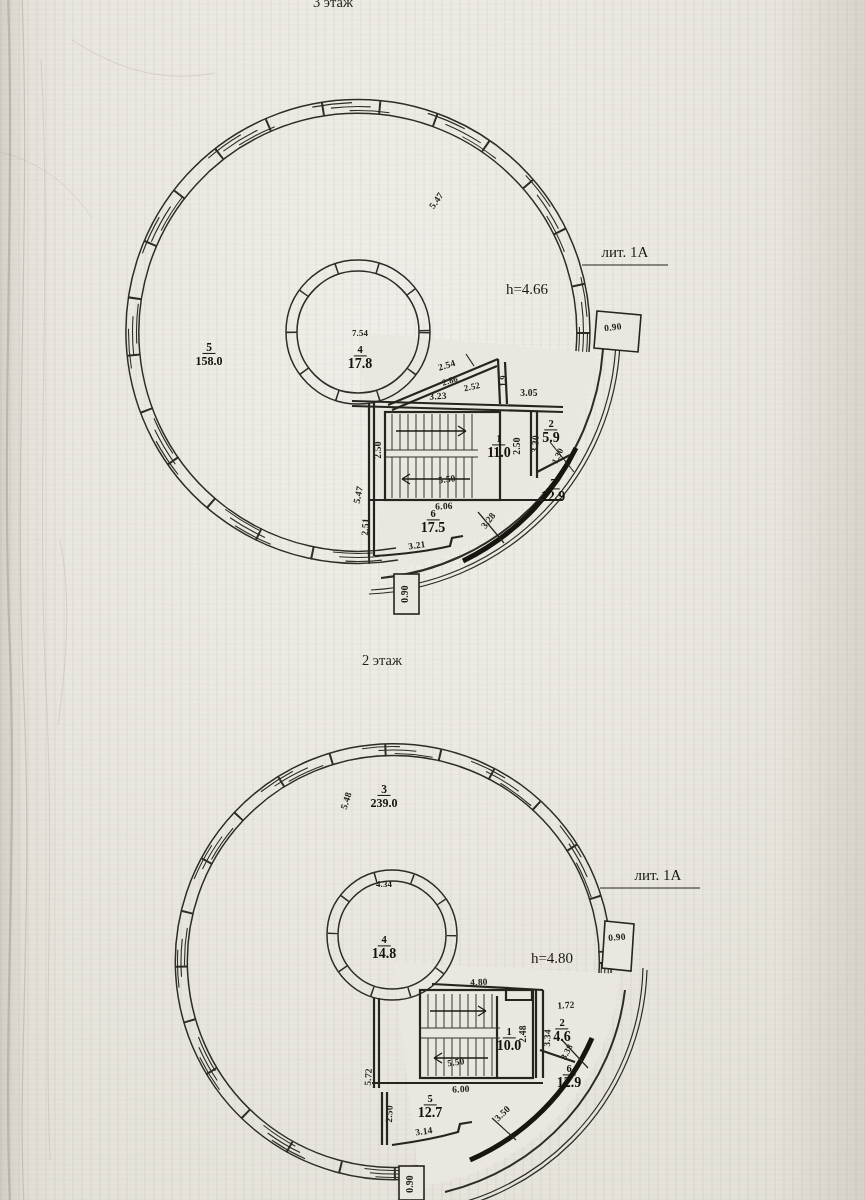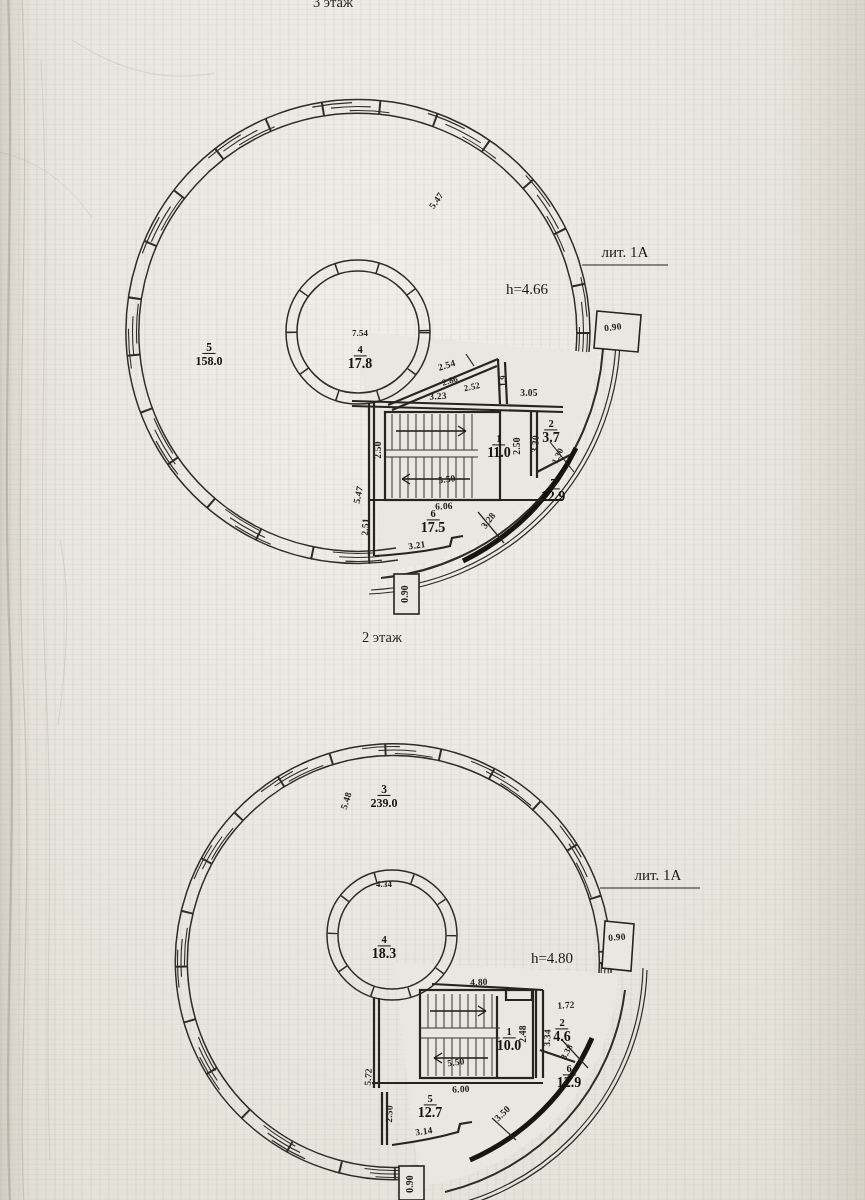--- a/index.html
+++ b/index.html
@@ -167,42 +167,42 @@
       <path d="M600,888 H700"></path>
     </g>
     <g stroke-width="1.6" stroke="#26241e" fill="#eae7e0">
       <polygon points="605,921 634,924 631,971 602,968"></polygon>
       <rect x="399" y="1166" width="25" height="34"></rect>
     </g>
   </g>
 </svg>
 
 <div class="title" style="left:333px;top:3px">3 этаж</div>
-<div class="title" style="left:382px;top:638px">2 этаж</div>
+<div class="title" style="left:382px;top:661px">2 этаж</div>
 
 <div class="biglabel" style="left:625px;top:252px">лит. 1А</div>
 <div class="biglabel" style="left:527px;top:289px">h=4.66</div>
 <div class="biglabel" style="left:658px;top:875px">лит. 1А</div>
 <div class="biglabel" style="left:552px;top:958px">h=4.80</div>
 
 <div class="room big" style="left:209px;top:354px">
   <span class="rn">5</span>
   <span class="ra">158.0</span>
 </div>
 <div class="room" style="left:360px;top:358px">
   <span class="rn">4</span>
   <span class="ra">17.8</span>
 </div>
 <div class="room" style="left:499px;top:447px">
   <span class="rn">1</span>
   <span class="ra">11.0</span>
 </div>
 <div class="room" style="left:551px;top:432px">
   <span class="rn">2</span>
-  <span class="ra">3.7</span>
+  <span class="ra">5.9</span>
 </div>
 <div class="room" style="left:433px;top:522px">
   <span class="rn">6</span>
   <span class="ra">17.5</span>
 </div>
 <div class="room" style="left:553px;top:491px">
   <span class="rn">7</span>
   <span class="ra">12.9</span>
 </div>
 
@@ -226,21 +226,21 @@
 <div class="dim" style="left:489px;top:521px;--r:-52deg">3.28</div>
 <div class="dim" style="left:613px;top:328px;--r:-6deg">0.90</div>
 <div class="dim" style="left:406px;top:594px;--r:-90deg">0.90</div>
 
 <div class="room big" style="left:384px;top:796px">
   <span class="rn">3</span>
   <span class="ra">239.0</span>
 </div>
 <div class="room" style="left:384px;top:948px">
   <span class="rn">4</span>
-  <span class="ra">18.3</span>
+  <span class="ra">14.8</span>
 </div>
 <div class="room" style="left:509px;top:1040px">
   <span class="rn">1</span>
   <span class="ra">10.0</span>
 </div>
 <div class="room" style="left:562px;top:1031px">
   <span class="rn">2</span>
   <span class="ra">4.6</span>
 </div>
 <div class="room" style="left:430px;top:1107px">

